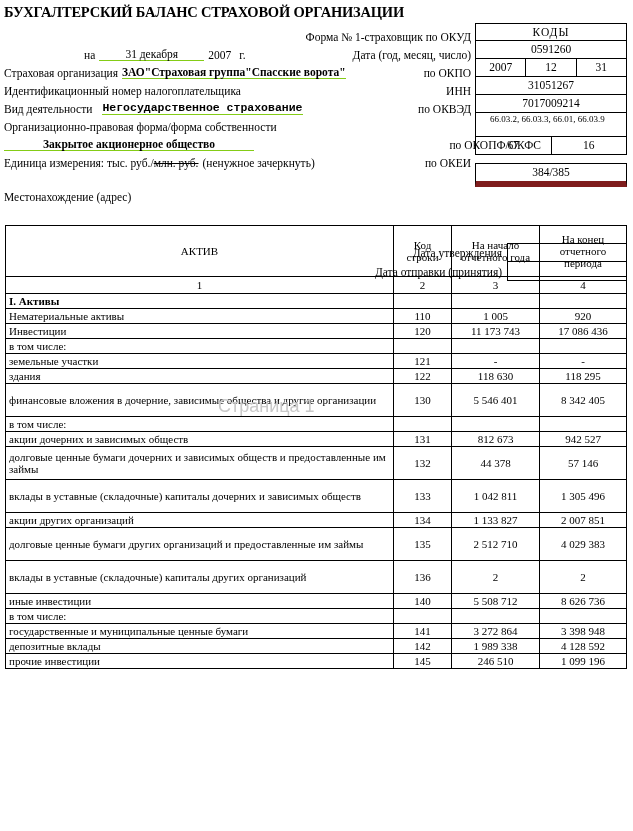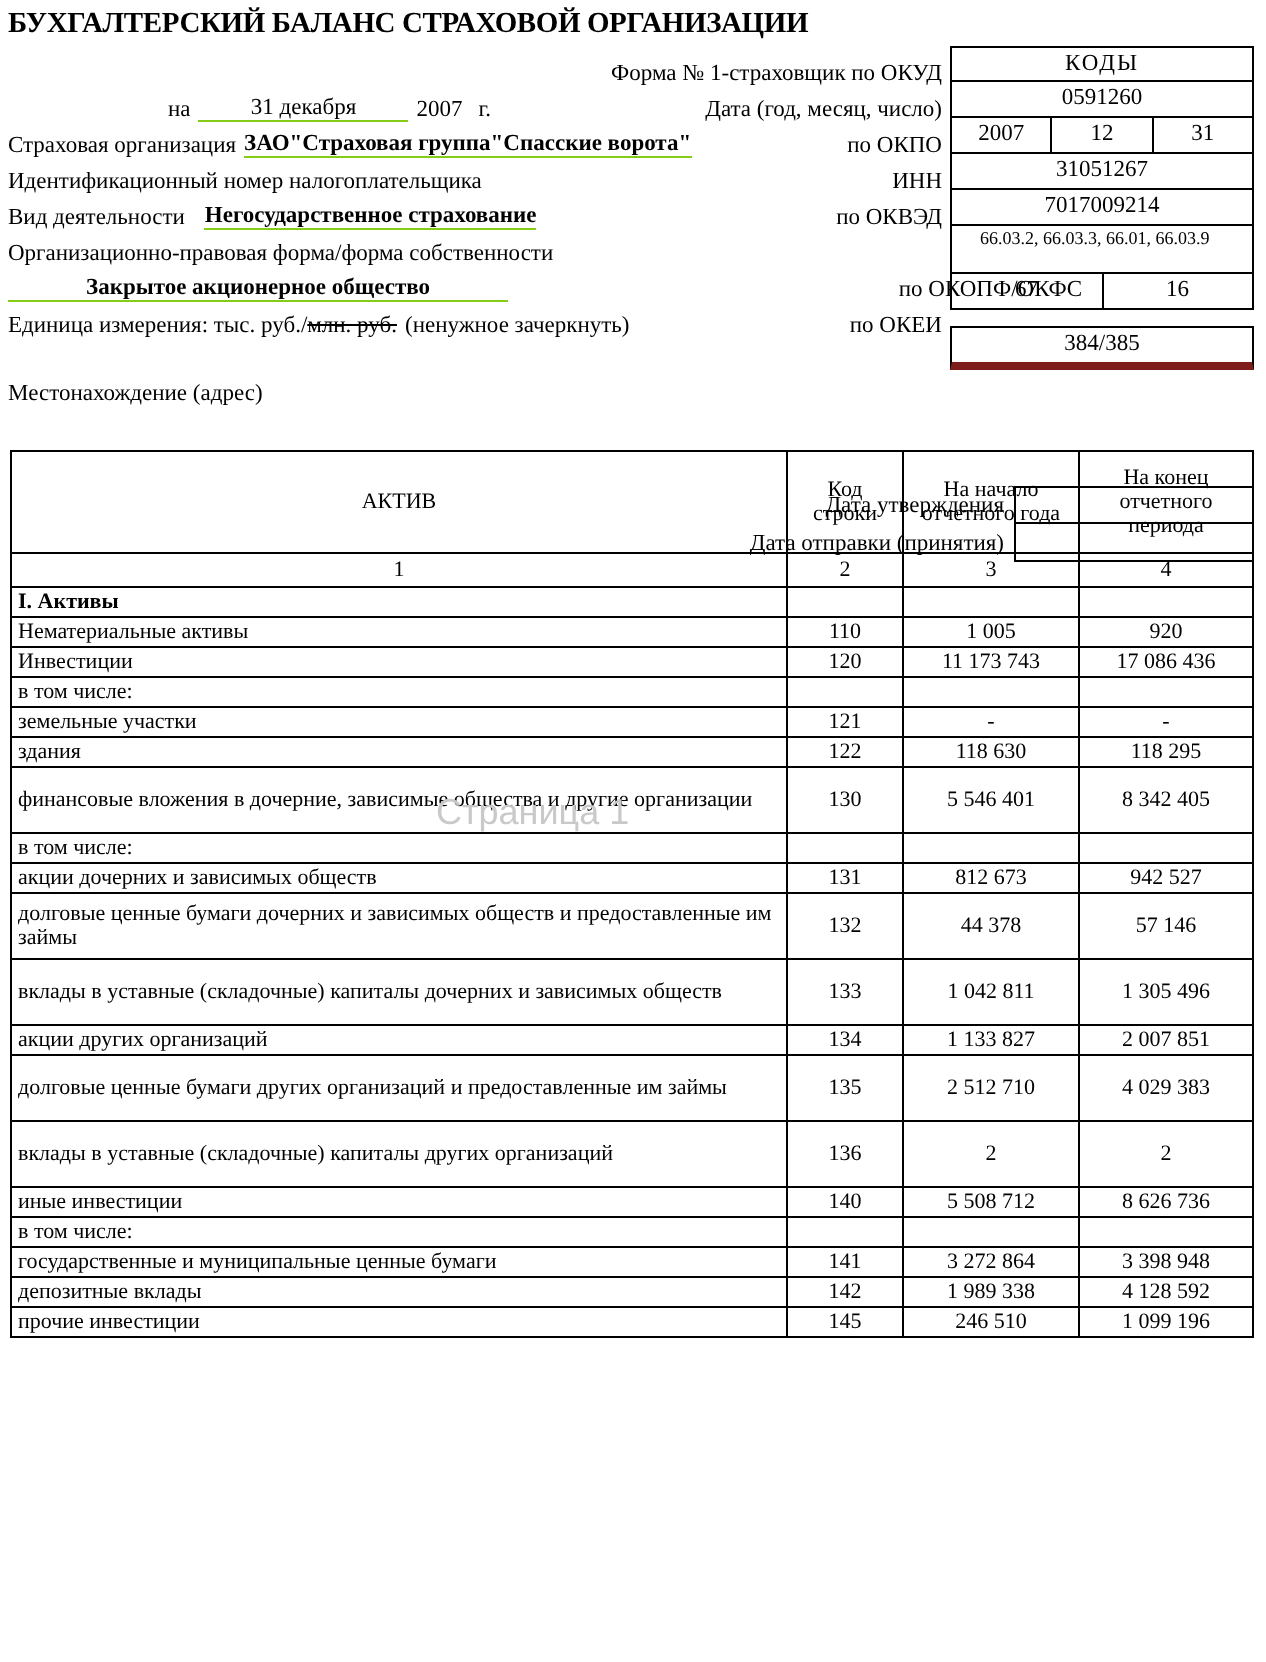--- a/index.html
+++ b/index.html
@@ -57,21 +57,21 @@
     letter-spacing: 1px;
   }
   .codes-cell {
     border: 1px solid #000;
     border-bottom: none;
     height: 17px;
     line-height: 17px;
     text-align: center;
     font-size: 11.5px;
   }
-  .codes-cell.last { border-bottom: 4px solid #7f1d1d; }
+  .codes-cell.last { border-bottom: 6px solid #7f1d1d; }
   .codes-split {
     display: flex;
     border: 1px solid #000;
     border-bottom: none;
     height: 17px;
   }
   .codes-split > div {
     flex: 1;
     text-align: center;
     line-height: 17px;
@@ -236,21 +236,21 @@
     </div>
 
     <div class="row">
       <div class="lbl">Идентификационный номер налогоплательщика</div>
       <div class="fill"></div>
       <div class="lbl" style="margin-right:162px;">ИНН</div>
     </div>
 
     <div class="row">
       <div class="lbl">Вид деятельности</div>
-      <div class="ul lbl bold" style="margin:0 10px;">Негосударственное страхование</div>
+      <div class="ul lbl bold" style="margin:0 10px;font-family:Liberation Mono, monospace;">Негосударственное страхование</div>
       <div class="fill"></div>
       <div class="lbl" style="margin-right:162px;">по ОКВЭД</div>
     </div>
 
     <div class="row">
       <div class="lbl">Организационно-правовая форма/форма собственности</div>
     </div>
 
     <div class="row">
       <div class="ul lbl bold" style="width:250px;">Закрытое акционерное общество</div>

